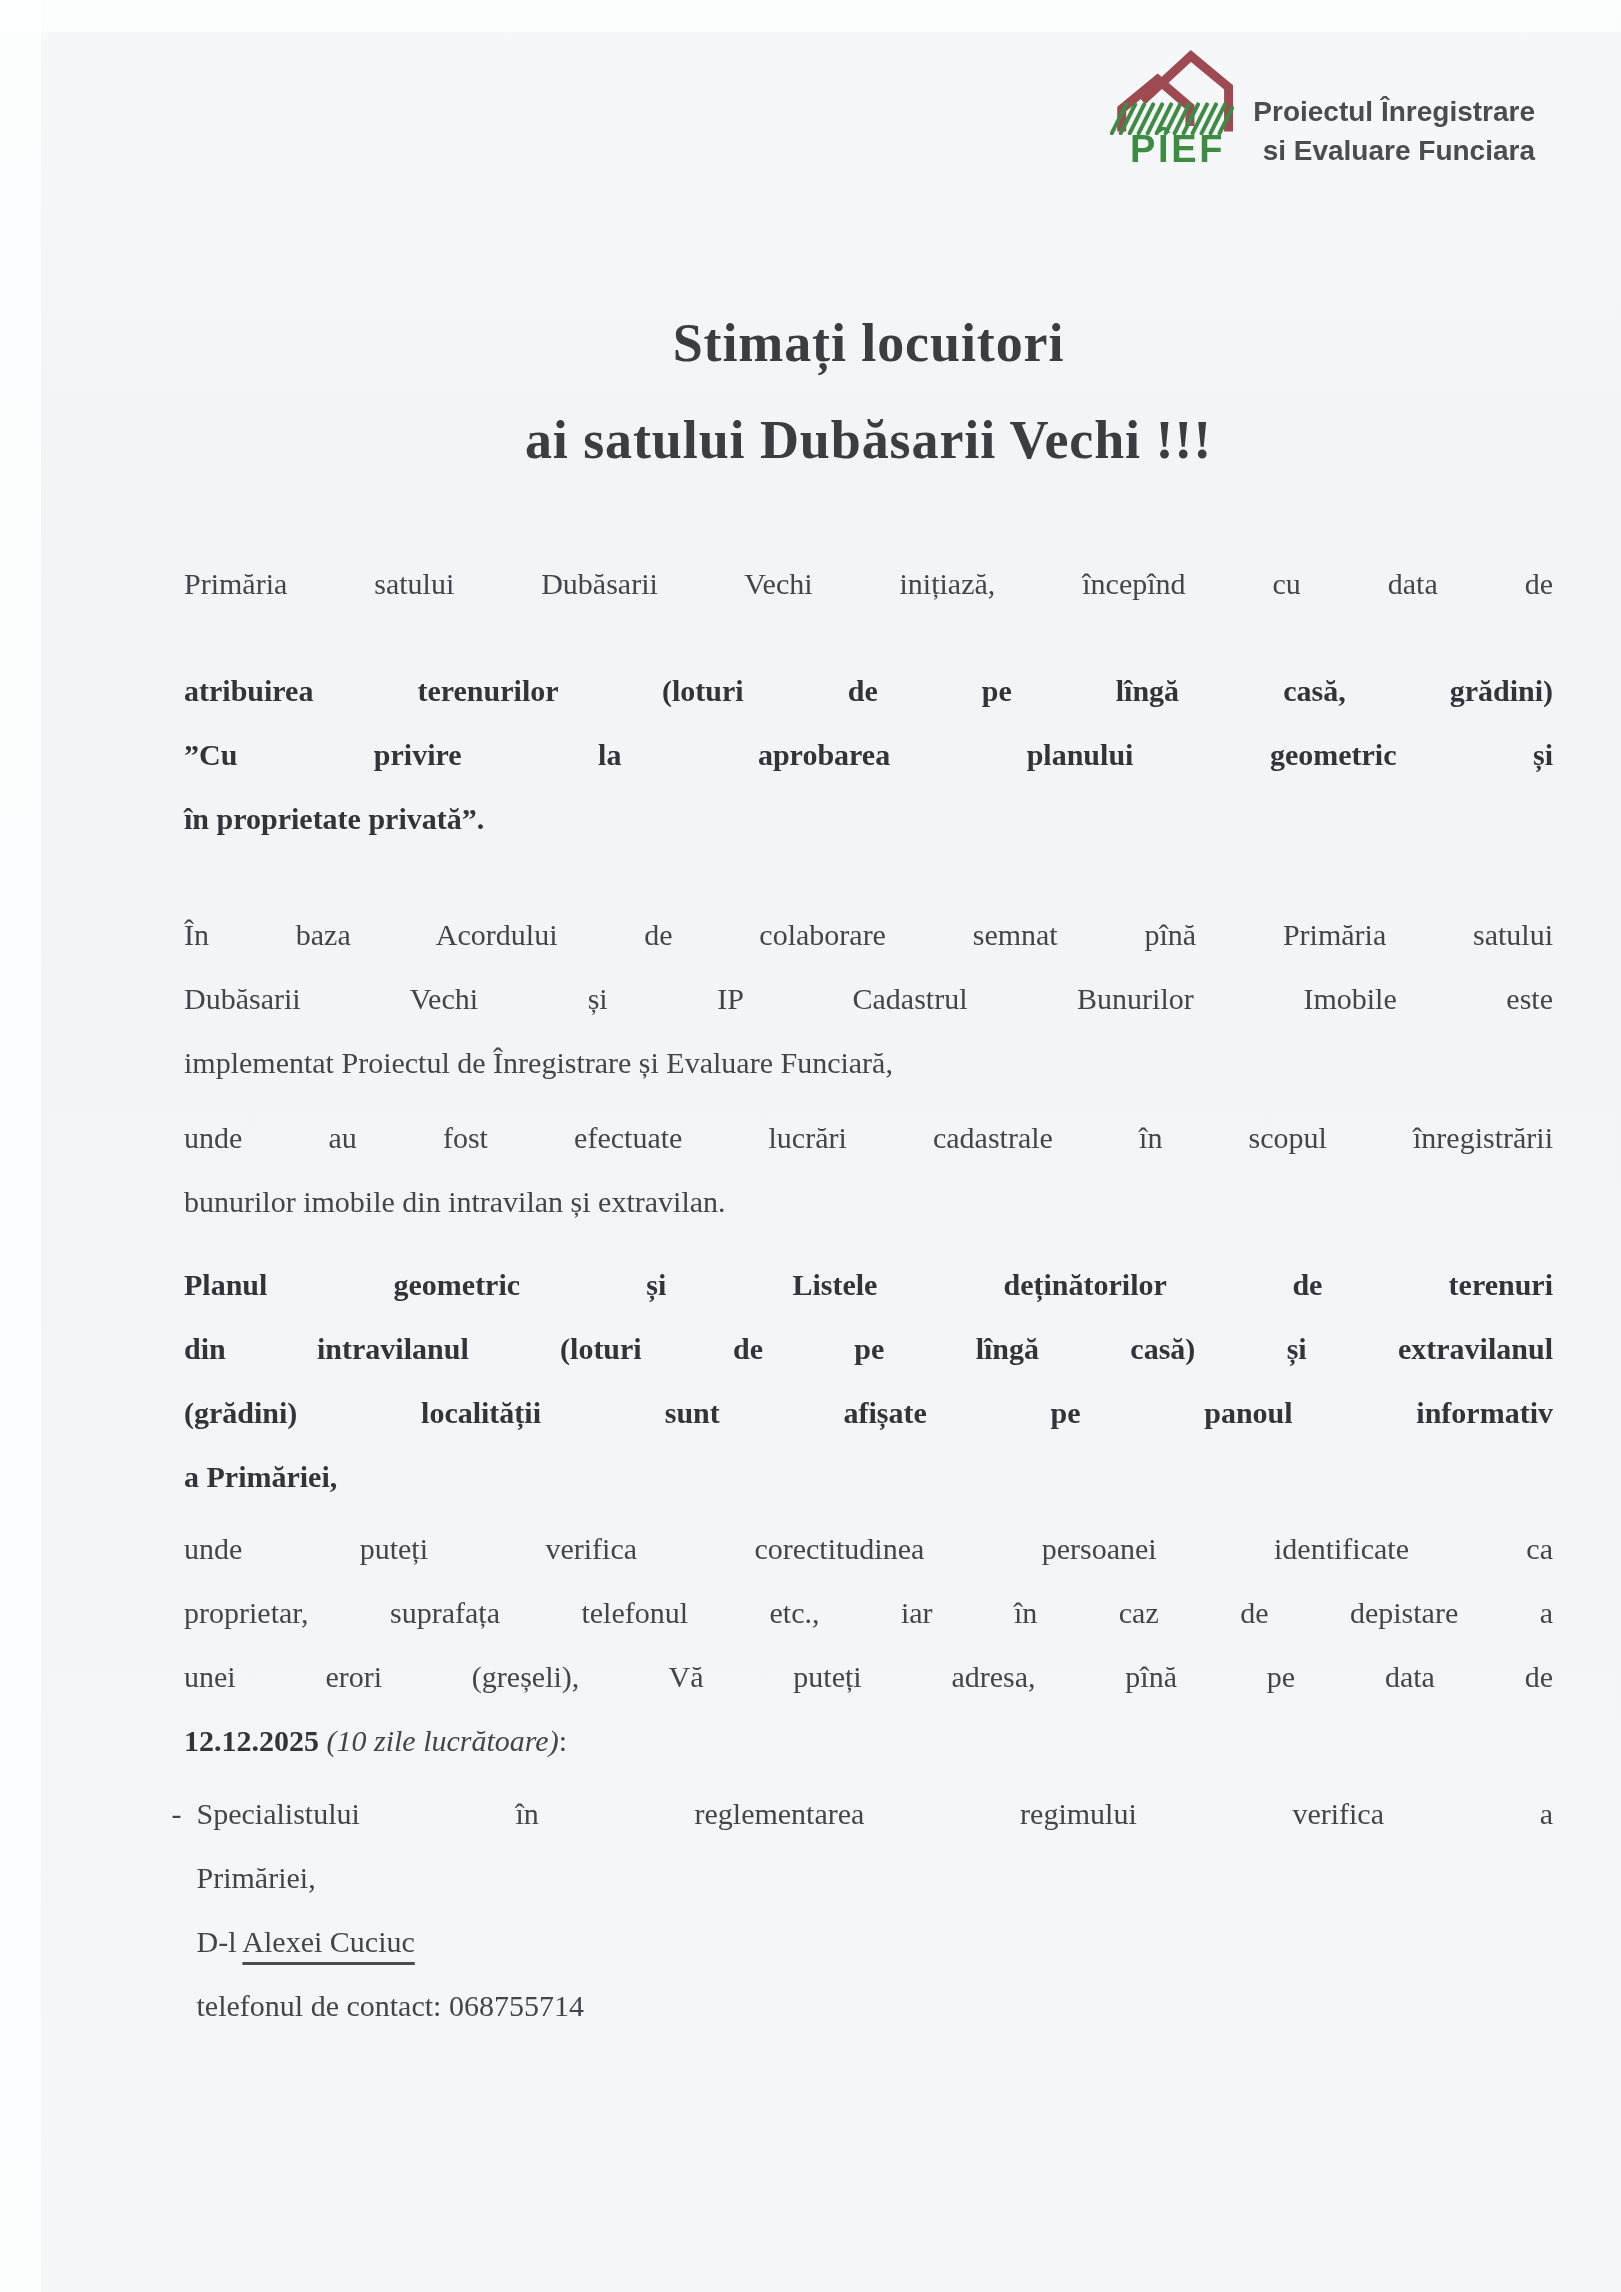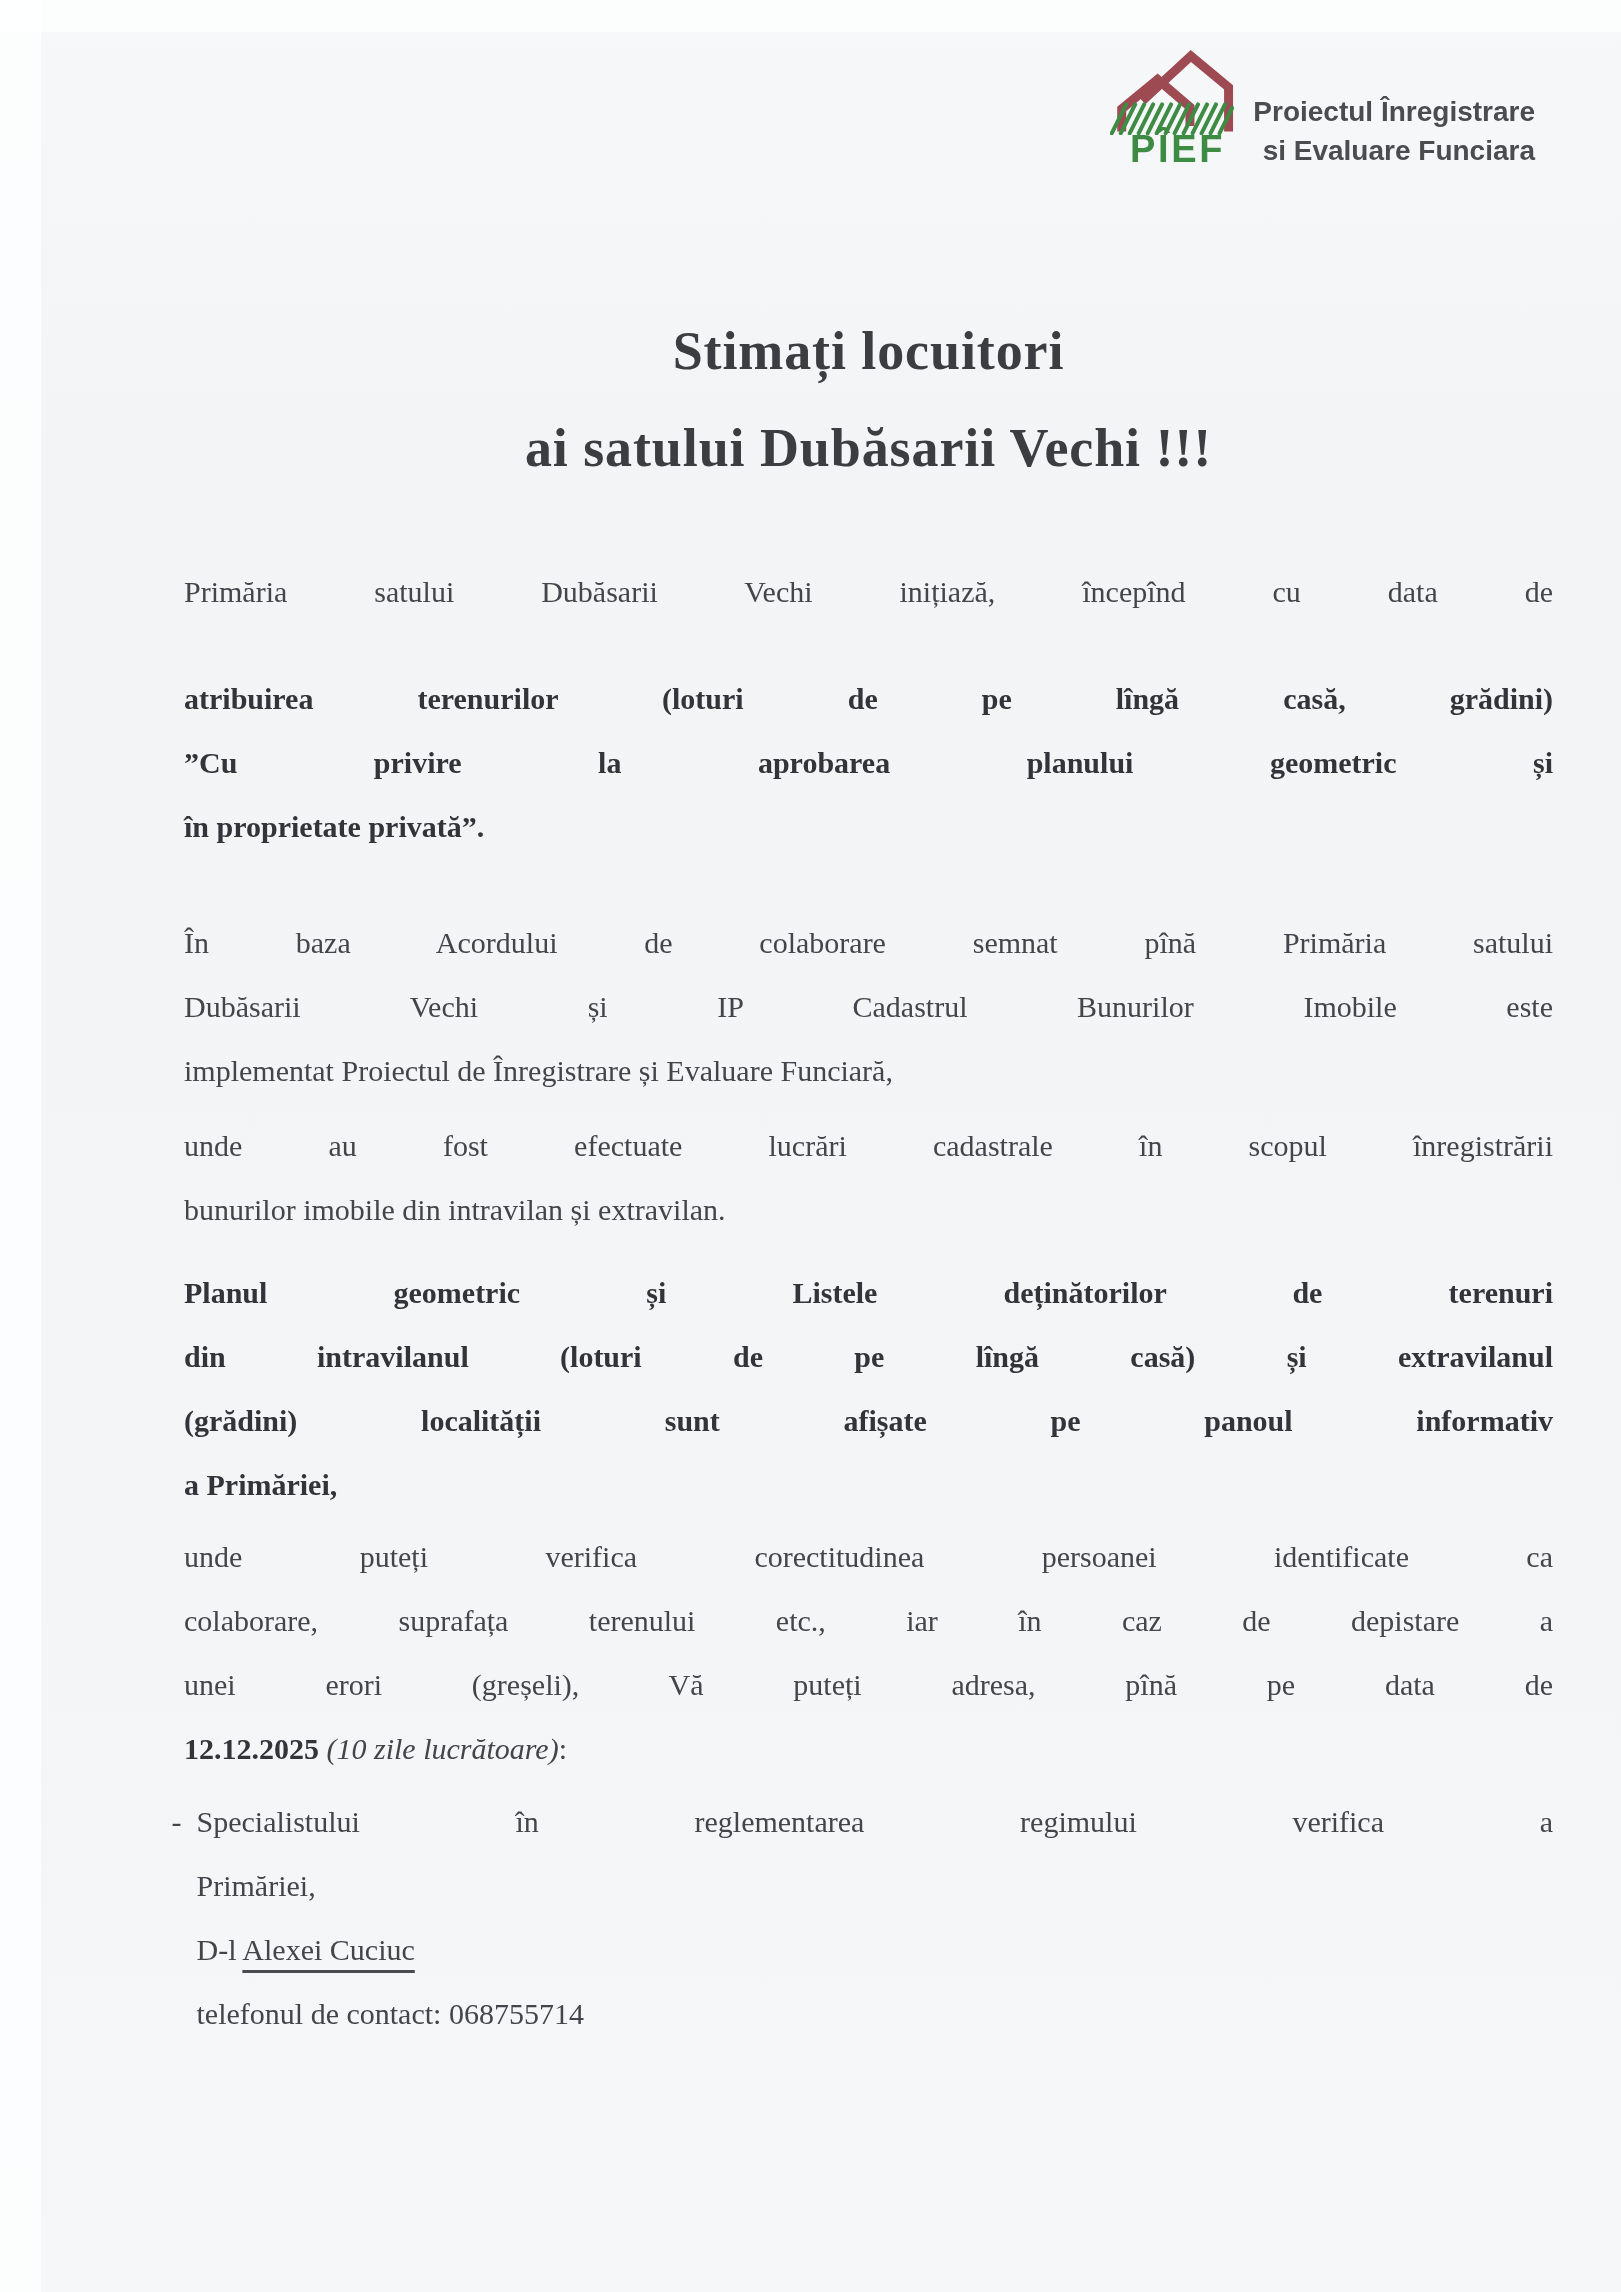--- a/index.html
+++ b/index.html
@@ -24,21 +24,21 @@
     font-weight:bold; font-size:38px; line-height:38px; letter-spacing:2.7px;
     color:#3e8b44; margin-top:-5.4px;margin-left:12px;
   }
   .logo-name {
     margin-top:45px; text-align:right;
     font-family:"Liberation Sans","DejaVu Sans",sans-serif;
     font-weight:bold; font-size:28px; line-height:39px; color:#4b4c4f;
   }
 
   
-  .doc { position:absolute; left:184px; top:8px; width:1369px; }
+  .doc { position:absolute; left:184px; top:0; width:1369px; }
 
   .title { text-align:center; font-weight:bold; color:#3c3d41;
     font-size:54px; line-height:56px; letter-spacing:0.9px; }
   .title-1 { margin-top:315px; }
   .title-2 { margin-top:41px; }
 
   .para { font-size:30px; line-height:64px; color:#44454a; }
   .jl { text-align:justify; text-align-last:justify; }
   .ll { text-align:left; }
   .bold-para, .b { font-weight:bold; color:#333439; }
@@ -120,21 +120,21 @@
 
     <div class="para bold-para p5">
       <div class="jl">Planul geometric și Listele deținătorilor de terenuri</div>
       <div class="jl">din intravilanul (loturi de pe lîngă casă) și extravilanul</div>
       <div class="jl">(grădini) localității sunt afișate pe panoul informativ</div>
       <div class="ll">a Primăriei,</div>
     </div>
 
     <div class="para p6">
       <div class="jl">unde puteți verifica corectitudinea persoanei identificate ca</div>
-      <div class="jl">colaborare, suprafața terenului etc., iar în caz de depistare a</div>
+      <div class="jl">proprietar, suprafața telefonul etc., iar în caz de depistare a</div>
       <div class="jl">unei erori (greșeli), Vă puteți adresa, pînă pe data de</div>
       <div class="ll"><span class="b">12.12.2025</span><span class="i"> (10 zile lucrătoare)</span><span>:</span></div>
     </div>
 
     <div class="para list">
       <span class="dash">-</span>
       <div class="jl">Specialistului în reglementarea regimului verifica a</div>
       <div class="ll">Primăriei,</div>
       <div class="ll"><span>D-l </span><span class="uname">Alexei Cuciuc</span></div>
       <div class="ll">telefonul de contact: 068755714</div>

